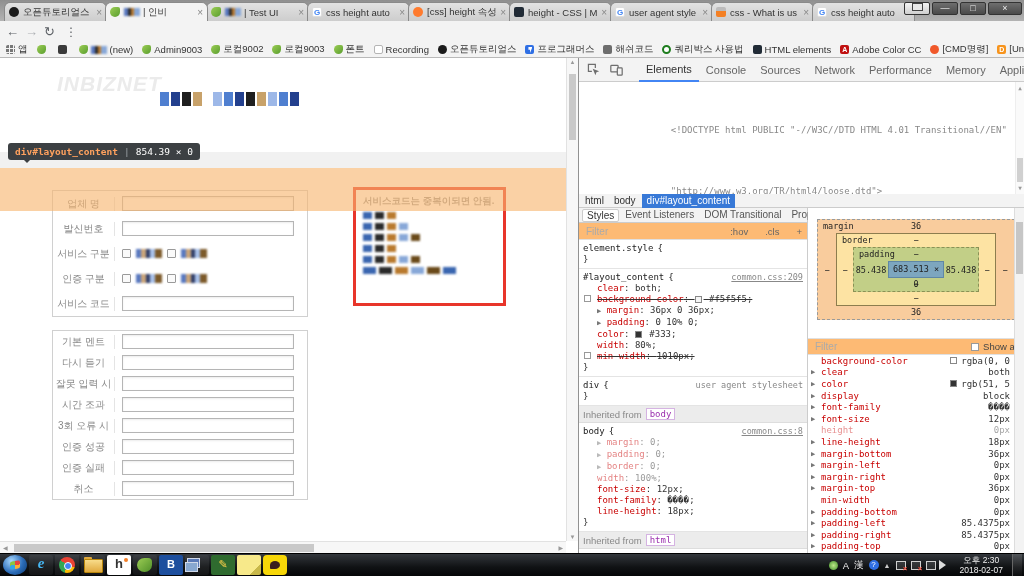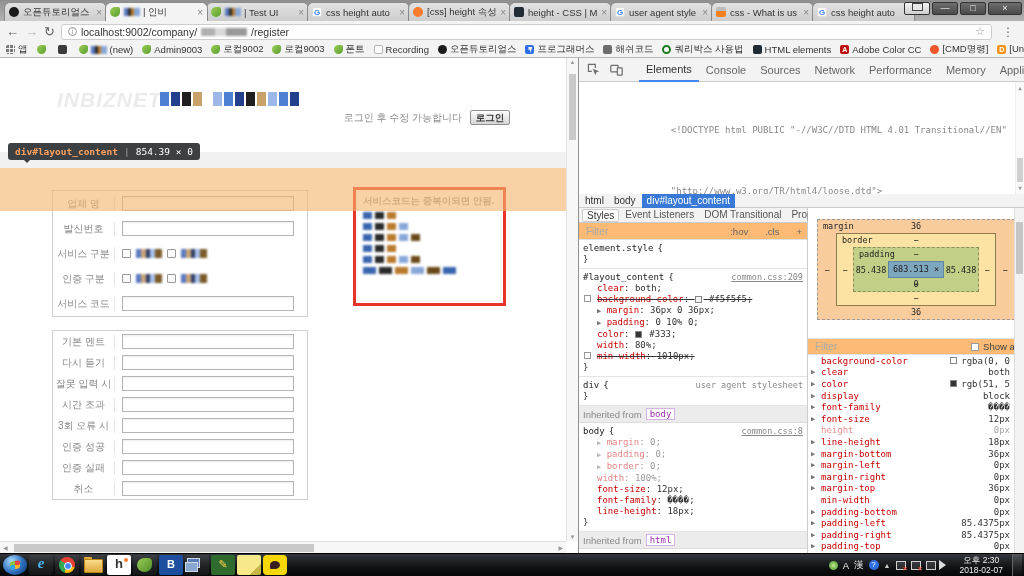--- a/index.html
+++ b/index.html
@@ -61,21 +61,21 @@
   .star{color:#9a9a9a;font-size:11px;}
   .menubtn{color:#5f6368;font-size:12px;padding:0 4px;}
   .bookbar{position:absolute;left:0;top:42px;right:0;height:16px;background:#f3f3f3;border-bottom:1px solid #b9b9b9;
     display:flex;align-items:center;padding:0 6px;font-size:9.5px;color:#333;overflow:hidden;}
   .bm-item{display:flex;align-items:center;margin-right:9px;white-space:nowrap;flex:none;}
   .bm-item .fav{width:9px;height:9px;margin-right:3px;}
   
   .content{position:absolute;left:0;top:58px;right:0;height:495px;display:flex;}
   
   .pagepane{position:relative;flex:1;background:#fff;overflow:hidden;}
-  .watermark{position:absolute;left:57px;top:30px;font:italic bold 21px "Liberation Sans",sans-serif;color:#ebebeb;letter-spacing:1px;}
+  .watermark{position:absolute;left:57px;top:14px;font:italic bold 21px "Liberation Sans",sans-serif;color:#ebebeb;letter-spacing:1px;}
   .ptitle{position:absolute;left:160px;top:34px;display:flex;gap:2px;filter:blur(.7px);}
   .ptitle i{display:block;width:9px;height:14px;}
   .ptitle i:nth-child(5n+1){background:#4f7fd0;}
   .ptitle i:nth-child(5n+2){background:#23408e;}
   .ptitle i:nth-child(5n+3){background:#1f1f1f;}
   .ptitle i:nth-child(5n+4){background:#c8a26a;}
   .ptitle i:nth-child(5n+5){background:#9db8e8;}
   .ptitle i:nth-child(4){margin-right:9px;}
   .loginrow{position:absolute;right:68px;top:52px;display:flex;align-items:center;gap:8px;}
   .loginnote{font-size:10px;color:#8a8a8a;}
@@ -322,28 +322,20 @@
     <div class="wc wc-extra"></div>
     <div class="wc">—</div>
     <div class="wc">□</div>
     <div class="wc wc-close">×</div>
   </div>
 
   <div class="toolbar">
     <span class="navbtn">←</span>
     <span class="navbtn dim">→</span>
     <span class="navbtn">↻</span>
-    <div class="urlbox">
-      <span class="secico"></span>
-      <span>localhost:9002/company/</span>
-      <span class="pixurl"></span>
-      <span>/register</span>
-      <span class="urlspacer"></span>
-      <span class="star">☆</span>
-    </div>
     <span class="menubtn">⋮</span>
   </div>
 
   <div class="bookbar">
     <span style="display:flex;align-items:center;">
 
     <span style="display: contents;">
         <span class="bm-item">
           <span class="fav fav-apps"></span>
 
@@ -476,24 +468,20 @@
           <i></i>
           <i></i>
           <i></i>
           <i></i>
           <i></i>
           <i></i>
           <i></i>
           <i></i>
           <i></i>
           <i></i>
-      </div>
-      <div class="loginrow">
-        <span class="loginnote">로그인 후 수정 가능합니다</span>
-        <div class="btn btn-login">로그인</div>
       </div>
       <div class="graystrip"></div>
       <div class="orangeband"></div>
       <div class="tip">
         <span class="tipname">div#layout_content</span>
         <span class="tipsep">|</span>
         <span class="tipsize">854.39 × 0</span>
       </div>
 
       <div class="ftable f1">

